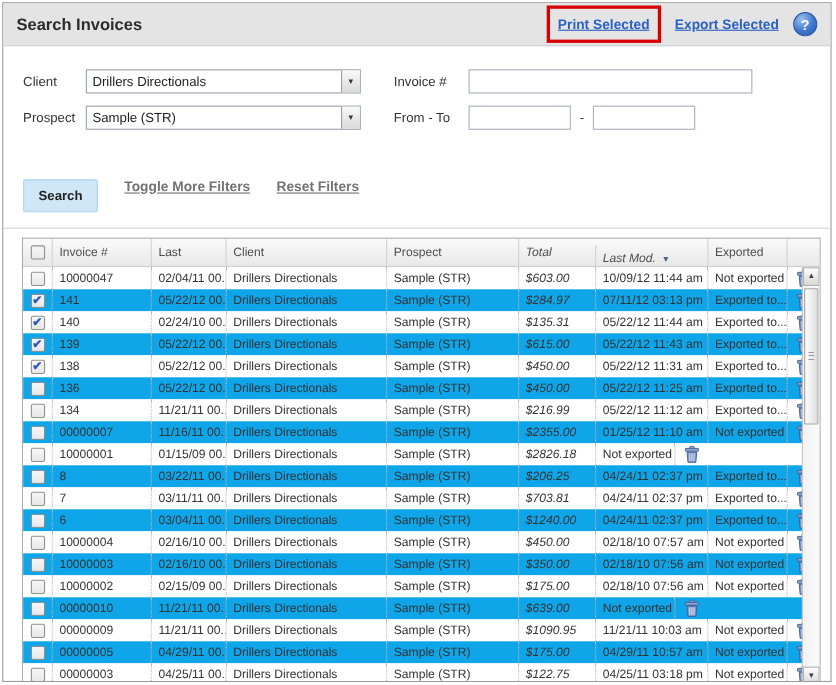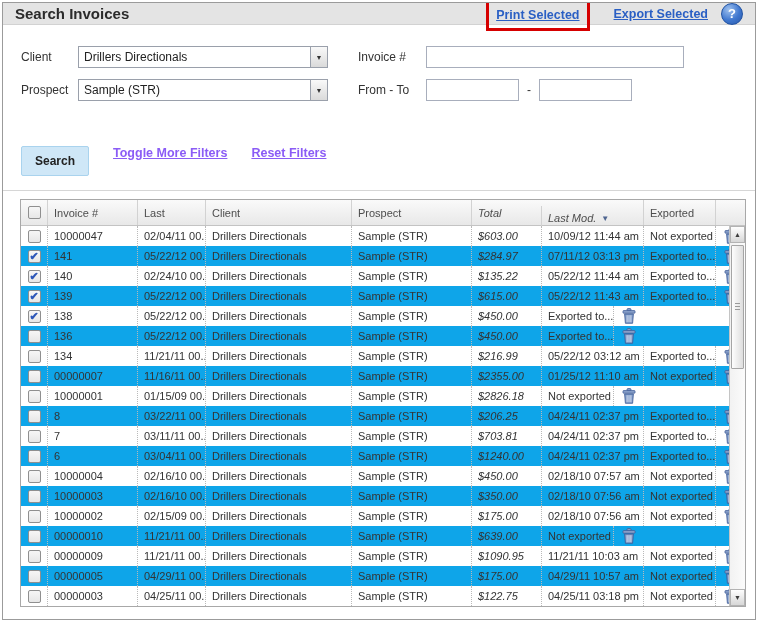--- a/index.html
+++ b/index.html
@@ -1,26 +1,26 @@
 <!DOCTYPE html>
 <html><head>
 <meta charset="utf-8">
 <style>
   * { box-sizing: border-box; margin: 0; padding: 0; }
   html,body { width:760px; height:623px; background:#fff; font-family:"Liberation Sans", sans-serif; }
   .page { position:absolute; left:2px; top:2px; width:754px; height:618px;
           border:1px solid #9b9b9b; background:#fff; overflow:hidden; }
 
   
-  .titlebar { height:22px; background:#e4e4e4; border-bottom:1px solid #d2d2d2;
+  .titlebar { height:39px; background:#e4e4e4; border-bottom:1px solid #d2d2d2;
               display:flex; align-items:center; padding:0 12px; }
   .title { font-size:15px; font-weight:bold; color:#2b2b2b; }
   .titlebar-right { margin-left:auto; display:flex; align-items:center; gap:13px; }
   a.hlink { color:#2a5fc4; font-size:12.5px; font-weight:bold; text-decoration:underline; cursor:pointer; white-space:nowrap; }
-  .red-box { border:3px solid #d60000; padding:5px 7px; margin:-4px 11px; background:transparent; }
+  .red-box { border:3px solid #d60000; padding:5px 7px; margin:-4px 0; background:transparent; }
   .help-icon { width:22px; height:22px; border-radius:50%;
                background:radial-gradient(circle at 35% 28%, #9fc1ee, #3f77cf 55%, #2a58a8);
                border:1px solid #2153a3; color:#fff; font-weight:bold; font-size:13px;
                display:flex; align-items:center; justify-content:center; cursor:pointer; }
 
   
   .filters { padding:21px 12px 0 18px; }
   .filter-row { display:flex; align-items:center; margin-bottom:11px; height:22px; }
   .flabel { font-size:12px; color:#333; }
   .flabel.l1 { width:57px; }
@@ -35,21 +35,21 @@
             font-family:"Liberation Sans", sans-serif; }
   .w-invoice { width:258px; }
   .w-date { width:93px; }
   .dash { margin:0 8px; font-size:12px; color:#333; }
 
   
   .actions { display:flex; align-items:flex-start; gap:24px; padding:34px 12px 14px 18px; }
   .search-btn { background:#cfe7f7; border:1px solid #a9d3ee; color:#222; font-weight:bold;
                 font-size:12px; padding:7px 13px; border-radius:2px; cursor:pointer;
                 font-family:"Liberation Sans", sans-serif; }
-  a.flink { color:#8b5cf6; font-size:12.5px; font-weight:bold; text-decoration:underline; cursor:pointer; }
+  a.flink { color:#737373; font-size:12.5px; font-weight:bold; text-decoration:underline; cursor:pointer; }
   .divider { border-top:1px solid #d6d6d6; margin:0; }
 
   
   .table-wrap { margin:8px 12px 0 17px; width:726px; border:1px solid #a8a8a8; overflow:hidden; }
   .thead { display:flex; height:26px; background:linear-gradient(#fafafa,#e8e8e8);
            border-bottom:1px solid #c3c3c3; align-items:center; }
   .th { font-size:11px; color:#4d4d4d; padding-left:6px; height:100%; display:flex;
         align-items:center; border-left:1px solid #d2d2d2; cursor:pointer; overflow:hidden; white-space:nowrap; }
   .th:first-child { border-left:none; justify-content:center; padding-left:0; }
   .th.sorted { font-style:italic;margin-top:11px; }
@@ -203,21 +203,21 @@
           </div>
 
           <div class="trow">
             <div class="td col-check">
               <div class="cb checked"></div>
             </div>
             <div class="td col-invoice">140</div>
             <div class="td col-date">02/24/10 00...</div>
             <div class="td col-client">Drillers Directionals</div>
             <div class="td col-prospect">Sample (STR)</div>
-            <div class="td col-total">$135.22</div>
+            <div class="td col-total">$135.31</div>
             <div class="td col-lastmod">05/22/12 11:44 am</div>
             <div class="td col-exported">Exported to...</div>
             <div class="td col-trash">
               <svg class="trash" viewBox="0 0 14 16">
                 <rect x="5" y="0.6" width="4" height="2.2" rx="1" fill="#8ca3cc" stroke="#3d5a96" stroke-width="0.8"></rect>
                 <rect x="1" y="2.6" width="12" height="2.6" rx="0.6" fill="#8ca3cc" stroke="#3d5a96" stroke-width="0.8"></rect>
                 <path d="M2.6 6 L11.4 6 L10.6 15.3 L3.4 15.3 Z" fill="#7e99c7" stroke="#3d5a96" stroke-width="0.8"></path>
                 <line x1="5.1" y1="7.2" x2="5.1" y2="14.2" stroke="#dce4f2" stroke-width="0.9"></line>
                 <line x1="7" y1="7.2" x2="7" y2="14.2" stroke="#dce4f2" stroke-width="0.9"></line>
                 <line x1="8.9" y1="7.2" x2="8.9" y2="14.2" stroke="#dce4f2" stroke-width="0.9"></line>
@@ -250,20 +250,21 @@
 
           <div class="trow">
             <div class="td col-check">
               <div class="cb checked"></div>
             </div>
             <div class="td col-invoice">138</div>
             <div class="td col-date">05/22/12 00...</div>
             <div class="td col-client">Drillers Directionals</div>
             <div class="td col-prospect">Sample (STR)</div>
             <div class="td col-total">$450.00</div>
+            <div class="td col-lastmod">05/22/12 11:31 am</div>
             <div class="td col-exported">Exported to...</div>
             <div class="td col-trash">
               <svg class="trash" viewBox="0 0 14 16">
                 <rect x="5" y="0.6" width="4" height="2.2" rx="1" fill="#8ca3cc" stroke="#3d5a96" stroke-width="0.8"></rect>
                 <rect x="1" y="2.6" width="12" height="2.6" rx="0.6" fill="#8ca3cc" stroke="#3d5a96" stroke-width="0.8"></rect>
                 <path d="M2.6 6 L11.4 6 L10.6 15.3 L3.4 15.3 Z" fill="#7e99c7" stroke="#3d5a96" stroke-width="0.8"></path>
                 <line x1="5.1" y1="7.2" x2="5.1" y2="14.2" stroke="#dce4f2" stroke-width="0.9"></line>
                 <line x1="7" y1="7.2" x2="7" y2="14.2" stroke="#dce4f2" stroke-width="0.9"></line>
                 <line x1="8.9" y1="7.2" x2="8.9" y2="14.2" stroke="#dce4f2" stroke-width="0.9"></line>
               </svg>
@@ -272,20 +273,21 @@
 
           <div class="trow alt">
             <div class="td col-check">
               <div class="cb"></div>
             </div>
             <div class="td col-invoice">136</div>
             <div class="td col-date">05/22/12 00...</div>
             <div class="td col-client">Drillers Directionals</div>
             <div class="td col-prospect">Sample (STR)</div>
             <div class="td col-total">$450.00</div>
+            <div class="td col-lastmod">05/22/12 11:25 am</div>
             <div class="td col-exported">Exported to...</div>
             <div class="td col-trash">
               <svg class="trash" viewBox="0 0 14 16">
                 <rect x="5" y="0.6" width="4" height="2.2" rx="1" fill="#8ca3cc" stroke="#3d5a96" stroke-width="0.8"></rect>
                 <rect x="1" y="2.6" width="12" height="2.6" rx="0.6" fill="#8ca3cc" stroke="#3d5a96" stroke-width="0.8"></rect>
                 <path d="M2.6 6 L11.4 6 L10.6 15.3 L3.4 15.3 Z" fill="#7e99c7" stroke="#3d5a96" stroke-width="0.8"></path>
                 <line x1="5.1" y1="7.2" x2="5.1" y2="14.2" stroke="#dce4f2" stroke-width="0.9"></line>
                 <line x1="7" y1="7.2" x2="7" y2="14.2" stroke="#dce4f2" stroke-width="0.9"></line>
                 <line x1="8.9" y1="7.2" x2="8.9" y2="14.2" stroke="#dce4f2" stroke-width="0.9"></line>
               </svg>
@@ -294,21 +296,21 @@
 
           <div class="trow">
             <div class="td col-check">
               <div class="cb"></div>
             </div>
             <div class="td col-invoice">134</div>
             <div class="td col-date">11/21/11 00...</div>
             <div class="td col-client">Drillers Directionals</div>
             <div class="td col-prospect">Sample (STR)</div>
             <div class="td col-total">$216.99</div>
-            <div class="td col-lastmod">05/22/12 03:12 am</div>
+            <div class="td col-lastmod">05/22/12 11:12 am</div>
             <div class="td col-exported">Exported to...</div>
             <div class="td col-trash">
               <svg class="trash" viewBox="0 0 14 16">
                 <rect x="5" y="0.6" width="4" height="2.2" rx="1" fill="#8ca3cc" stroke="#3d5a96" stroke-width="0.8"></rect>
                 <rect x="1" y="2.6" width="12" height="2.6" rx="0.6" fill="#8ca3cc" stroke="#3d5a96" stroke-width="0.8"></rect>
                 <path d="M2.6 6 L11.4 6 L10.6 15.3 L3.4 15.3 Z" fill="#7e99c7" stroke="#3d5a96" stroke-width="0.8"></path>
                 <line x1="5.1" y1="7.2" x2="5.1" y2="14.2" stroke="#dce4f2" stroke-width="0.9"></line>
                 <line x1="7" y1="7.2" x2="7" y2="14.2" stroke="#dce4f2" stroke-width="0.9"></line>
                 <line x1="8.9" y1="7.2" x2="8.9" y2="14.2" stroke="#dce4f2" stroke-width="0.9"></line>
               </svg>

